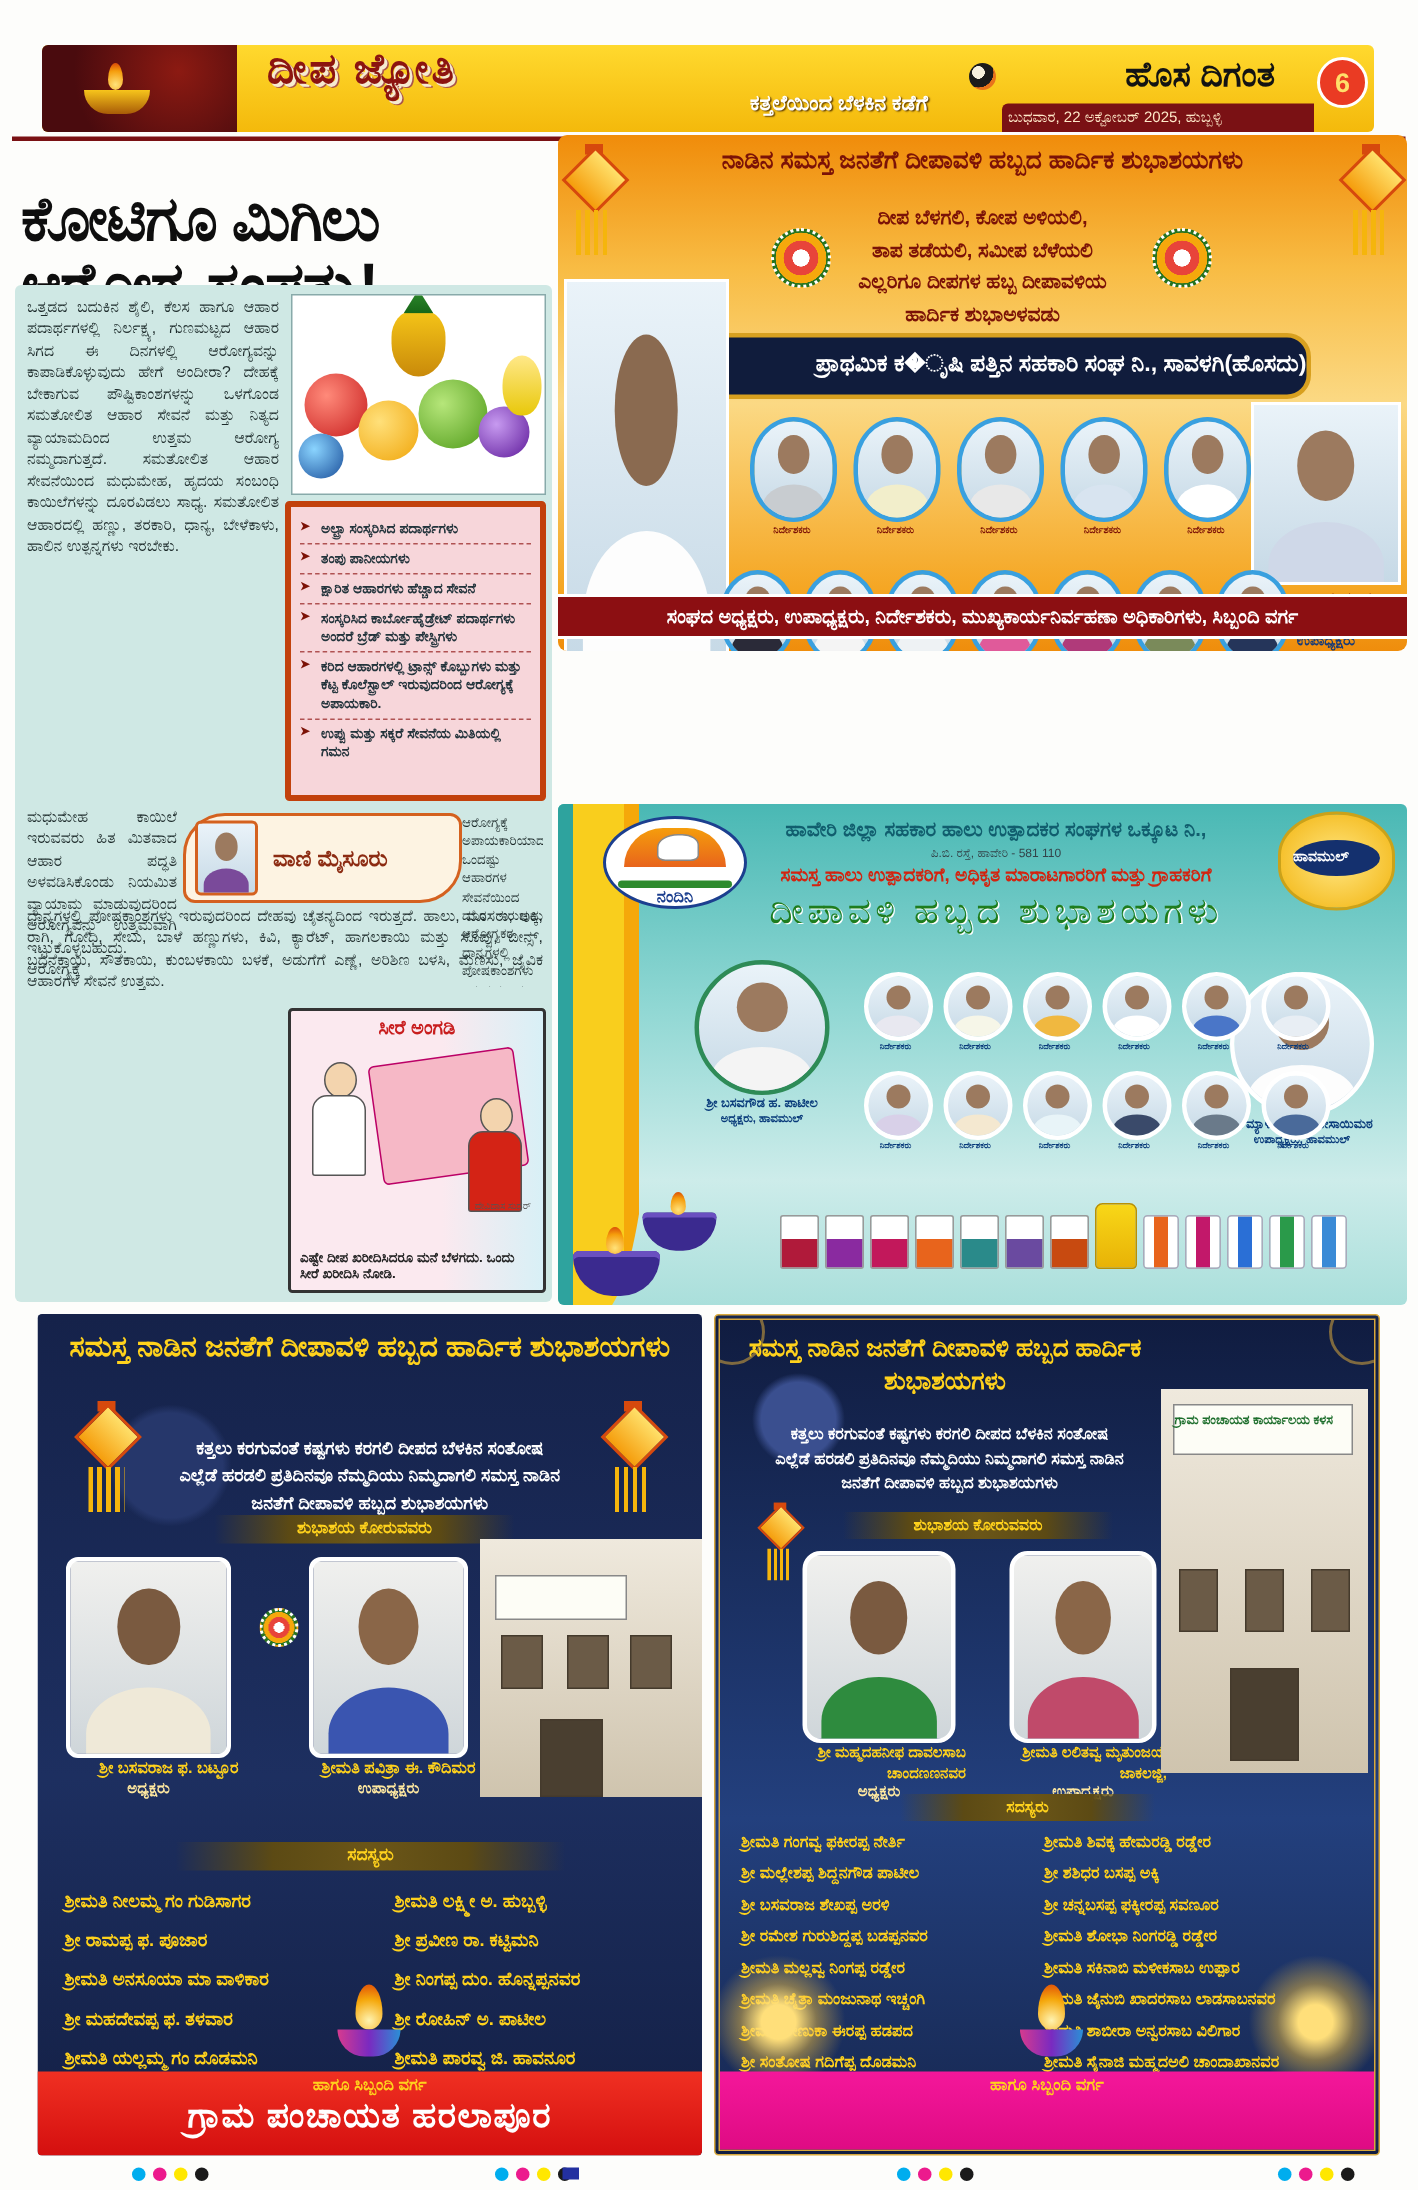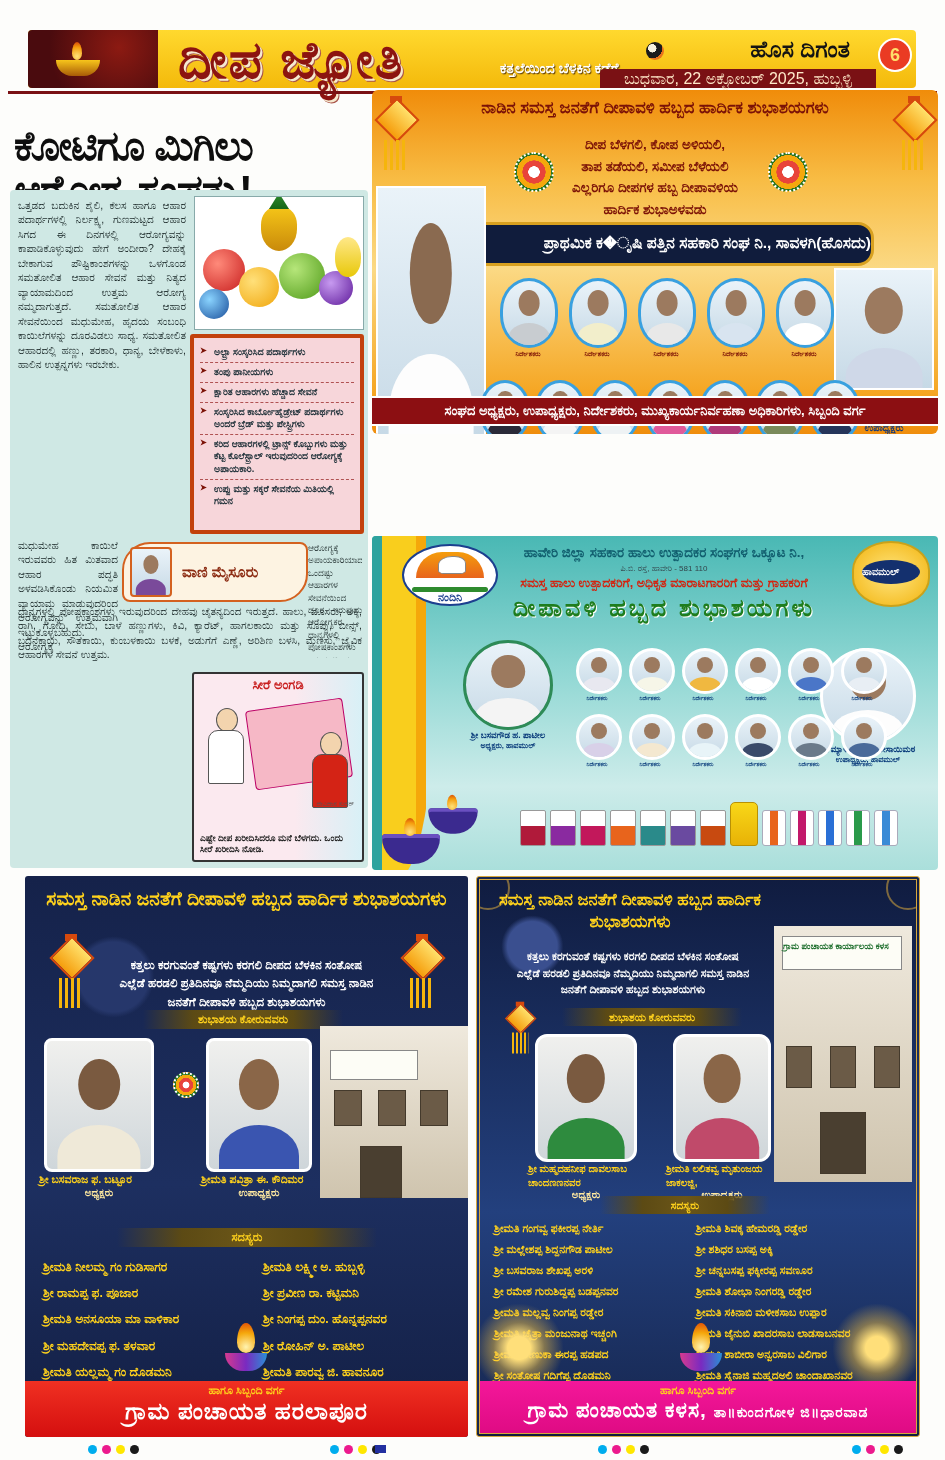--- a/index.html
+++ b/index.html
@@ -9,29 +9,29 @@
   
   #mast{position:absolute;left:28px;top:30px;width:888px;height:58px;
         background:linear-gradient(#ffd92e,#f4b90b);border-radius:4px}
   #mast-left{position:absolute;left:0;top:0;width:130px;height:58px;border-radius:4px 0 0 4px;
         background:radial-gradient(circle at 70% 30%,#8c1a12,#4a0b0e 70%)}
   .diya-bowl{position:absolute;left:28px;top:30px;width:44px;height:16px;border-radius:0 0 22px 22px;
         background:linear-gradient(#f7c51b,#a85b07)}
   .diya-flame{position:absolute;left:44px;top:12px;width:10px;height:18px;
         background:radial-gradient(circle at 50% 80%,#ffe27a,#f59d0c 60%,#d43d06);
         border-radius:50% 50% 50% 50%/62% 62% 38% 38%}
-  #mast-title{position:absolute;left:150px;top:0px;font-size:52px;font-weight:bold;color:#8c1410;
+  #mast-title{position:absolute;left:150px;top:0px;font-size:28px;font-weight:bold;color:#8c1410;
         text-shadow:2px 2px 0 #f6ead0,3px 3px 0 #a9544a;letter-spacing:2px}
   #mast-sub{position:absolute;left:472px;top:30px;font-size:14px;font-weight:bold;color:#fff;
         text-shadow:1px 1px 1px #5c3a00}
   #paper-name{position:absolute;right:66px;top:6px;font-size:23px;font-weight:bold;color:#131313}
   #paper-logo{position:absolute;right:252px;top:12px;width:18px;height:18px;border-radius:50%;
         background:radial-gradient(circle at 35% 35%,#f7f1df 25%,#1b1b1b 26% 60%,#e8731c 61%)}
-  #dateline{position:absolute;right:40px;bottom:0;height:19px;min-width:200px;padding:0 24px;
-        background:#7a1114;color:#ffe9c9;font-size:16px;line-height:19px;border-radius:4px 0 0 0}
+  #dateline{position:absolute;right:40px;bottom:0;height:19px;min-width:200px;padding:0 4px;
+        background:#7a1114;color:#ffe9c9;font-size:10px;line-height:19px;border-radius:4px 0 0 0}
   #page-circ{position:absolute;right:4px;top:8px;width:30px;height:30px;border-radius:50%;
         background:#ea3b23;border:2px solid #fff;color:#ffe06a;font-size:18px;font-weight:bold;
         text-align:center;line-height:30px}
   #mast-rule{position:absolute;left:8px;top:91px;width:929px;height:3px;background:#7a1114}
   
   #headline{position:absolute;left:14px;top:98px;width:352px;font-size:41px;line-height:1.07;
         font-weight:bold;color:#0e0e0e;letter-spacing:-1px}
   #article-bg{position:absolute;left:10px;top:190px;width:358px;height:678px;
         background:#cfe8e4;border-radius:4px}
   .body-txt{font-size:10.5px;color:#1d2b2b;text-align:justify;line-height:1.38}
@@ -113,21 +113,21 @@
         background:linear-gradient(#f59d0c,#e8641c)}
   #nandini .cow{position:absolute;left:34px;top:10px;width:26px;height:16px;border-radius:50% 40% 20% 20%;background:#fff;border:1px solid #888}
   #nandini .grass{position:absolute;left:8px;bottom:12px;width:76px;height:5px;background:#2e8b2e;border-radius:3px}
   #nandini .nm{position:absolute;left:0;right:0;bottom:0;font-size:11px;font-weight:bold;color:#1c3f8f}
   #hv-org{position:absolute;left:132px;top:9px;width:320px;text-align:center;font-size:13.5px;
         font-weight:bold;color:#115e6e}
   #hv-addr{position:absolute;left:132px;top:28px;width:320px;text-align:center;font-size:8px;color:#33444a}
   #hv-aud{position:absolute;left:110px;top:40px;width:364px;text-align:center;font-size:12.5px;
         font-weight:bold;color:#d3230f}
   #hv-greet{position:absolute;left:90px;top:58px;width:404px;text-align:center;font-size:24px;
-        font-weight:bold;color:#1e7d1e;letter-spacing:3px;text-shadow:1px 1px 0 #fff}
+        font-weight:normal;color:#1e7d1e;letter-spacing:3px;text-shadow:1px 1px 0 #fff}
   #havmul-logo{position:absolute;right:8px;top:5px;width:74px;height:62px;border-radius:50%/44%;
         background:radial-gradient(#ffe681,#f2b30d);border:2px solid #caa21a;text-align:left}
   #havmul-logo .inner{margin:17px auto 0;width:58px;height:24px;border-radius:50%;background:#14306e;
         color:#fff;font-size:9.5px;font-weight:bold;line-height:24px}
   .cap-blue{font-size:8.6px;font-weight:bold;color:#083a7a;text-align:center;line-height:1.3}
   #hv-pres{position:absolute;left:76px;top:104px;width:120px}
   #hv-pres .av{width:84px;height:84px;margin:0 auto}
   #hv-vp{position:absolute;right:8px;top:112px;width:124px}
   #hv-vp .av{width:90px;height:90px;margin:0 auto}
   .cirow{position:absolute;display:flex;gap:11px}
@@ -152,21 +152,21 @@
   .navy-ad{position:absolute;top:876px;height:561px;overflow:hidden;border-radius:3px;color:#fff;
         background:radial-gradient(circle at 20% 18%,#26376b 0 6%,rgba(0,0,0,0) 7%),
                    radial-gradient(circle at 80% 40%,#26376b 0 5%,rgba(0,0,0,0) 6%),
                    linear-gradient(180deg,#15224a,#1d2f60 55%,#131f44)}
   .ad-title{font-weight:bold;color:#ffd21c;text-align:center;line-height:1.35}
   .ad-poem{color:#fff;text-align:center;font-size:11.8px;line-height:1.55;font-weight:bold}
   .gold-band{background:linear-gradient(90deg,rgba(60,48,10,0),#5c4a14 25%,#6b5618 50%,#5c4a14 75%,rgba(60,48,10,0));
         color:#ffd21c;font-weight:bold;text-align:center}
   .ph-frame{background:linear-gradient(#f0f0ee,#cfd6da);border:3px solid #fff;border-radius:8px;
         position:relative;overflow:hidden}
-  .nm-gold{font-size:10.8px;font-weight:bold;color:#ffd21c;text-align:left;line-height:1.35}
+  .nm-gold{font-size:10.8px;font-weight:bold;color:#ffd21c;text-align:right;line-height:1.35}
   .rl-gold{font-size:10px;font-weight:bold;color:#ffe9a0;text-align:center}
   .mem{font-size:12.2px;font-weight:bold;color:#ffd21c;line-height:2.15;white-space:nowrap}
   .building{background:linear-gradient(#efe9dd,#cfc4ae);position:relative;overflow:hidden}
   .building .win{position:absolute;background:#6b5b47;border:1px solid #443a2c}
   .building .signb{position:absolute;background:#fdfdf6;border:1px solid #888;color:#1d6e2c;
         font-weight:bold;text-align:left}
   .flame-diya{position:absolute;width:46px;height:52px}
   .flame-diya .fl{position:absolute;left:14px;top:0;width:18px;height:30px;
         border-radius:50% 50% 50% 50%/65% 65% 35% 35%;
         background:radial-gradient(circle at 50% 80%,#fff3b0,#f5a80c 55%,#e04a06)}
@@ -593,22 +593,20 @@
     <div class="mem">ಶ್ರೀ ಸಮೀರ ಅನ್ವರಸಾಬ ಮುಲ್ಲಾ</div>
   </div>
   <div id="ka-glow-l"></div>
   <div id="ka-glow-r"></div>
   <div id="ka-diya" class="flame-diya">
     <div class="fl"></div>
       <div class="bw"></div>
   </div>
   <div id="ka-foot">
     <div class="foot-small">ಹಾಗೂ ಸಿಬ್ಬಂದಿ ವರ್ಗ</div>
-    <div class="foot-big"><span>ಗ್ರಾಮ ಪಂಚಾಯತ ಕಳಸ,</span>
-      <span class="tail">ತಾ॥ಕುಂದಗೋಳ ಜಿ॥ಧಾರವಾಡ</span></div>
   </div>
 </section>
 
 <div class="reggrp" style="left:88px">
   <div class="dot" style="background:#00adee"></div>
     <div class="dot" style="background:#ec1a8d"></div>
   <div class="dot" style="background:#ffe700"></div>
     <div class="dot" style="background:#1a1a1a"></div>
 </div>
 <div class="reggrp" style="left:330px">

